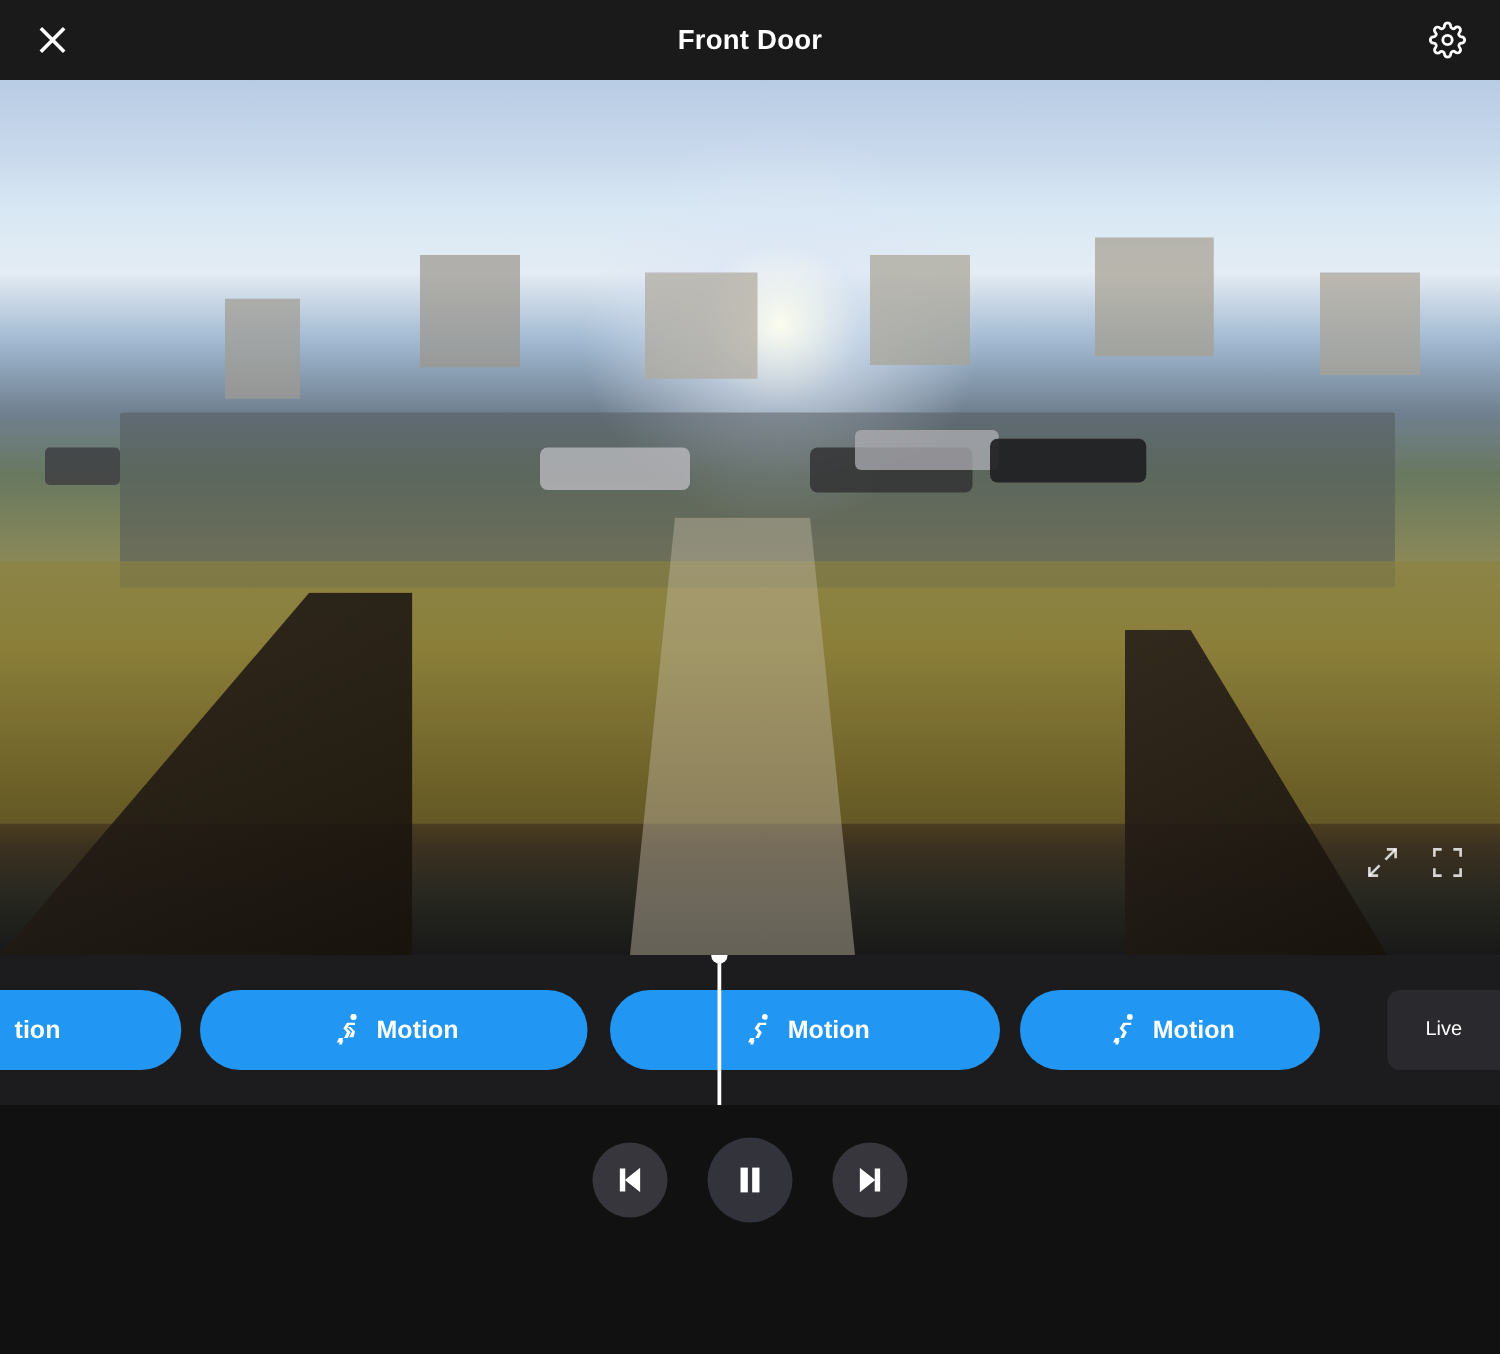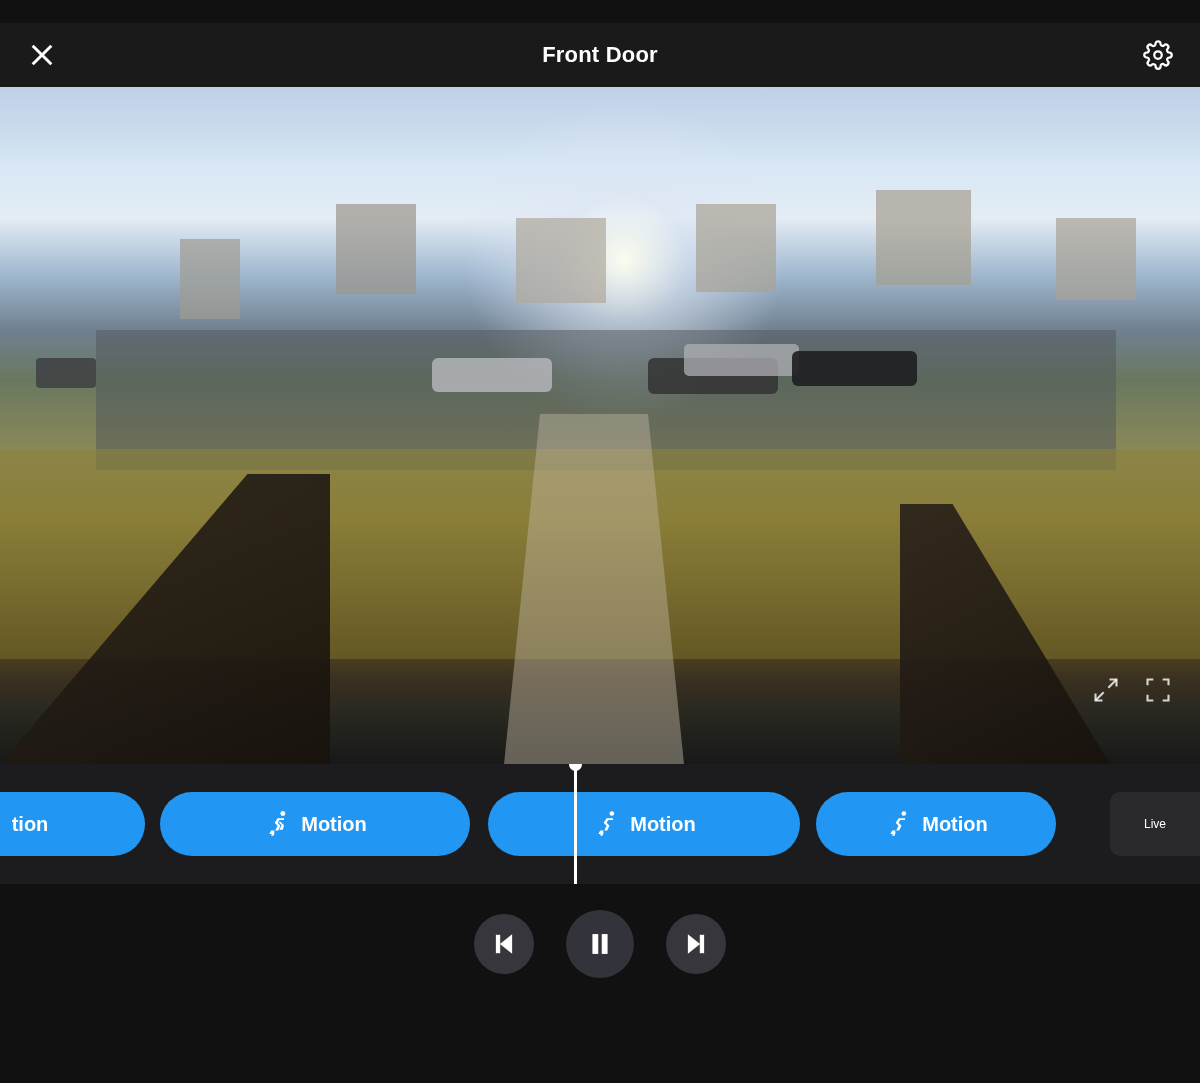--- a/index.html
+++ b/index.html
@@ -16,21 +16,20 @@
     
     #header {
       position: absolute;
       top: 0; left: 0; right: 0;
       height: 64px;
       background: #1a1a1a;
       display: flex;
       align-items: center;
       justify-content: center;
       z-index: 10;
-      margin-top: 23px;
     }
 
     #close-btn {
       position: absolute;
       left: 24px;
       width: 36px;
       height: 36px;
       cursor: pointer;
       display: flex;
       align-items: center;
@@ -246,21 +245,21 @@
       position: absolute;
       right: 0;
       width: 90px;
       height: 64px;
       background: #2a2a2e;
       border-radius: 10px 0 0 10px;
       display: flex;
       align-items: center;
       justify-content: center;
       color: #fff;
-      font-size: 12px;
+      font-size: 16px;
       font-weight: 500;
       cursor: pointer;
     }
 
     
     #playhead {
       position: absolute;
       left: 574px;
       top: 0;
       bottom: 0;

